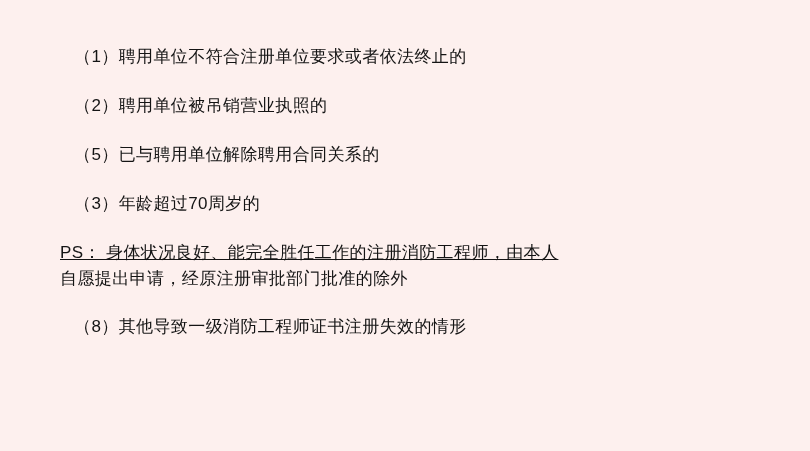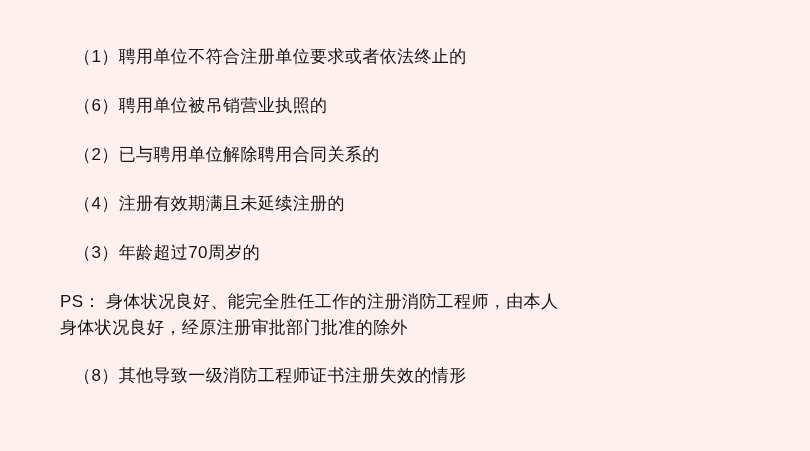--- a/index.html
+++ b/index.html
@@ -32,37 +32,37 @@
     padding-left: 14px;
     margin-bottom: 23px;
   }
   .note {
     margin-top: 2px;
     margin-bottom: 22px;
     padding-left: 0px;
   }
   .note .note-body {
     display: block;
+    text-decoration: underline;
   }
   .note .note-line2 {
     display: block;
     padding-left: 0px;
   }
 </style>
 </head>
 <body>
 
 <div class="page">
 
   <div class="line item">（1）聘用单位不符合注册单位要求或者依法终止的</div>
-  <div class="line item">（6）聘用单位被吊销营业执照的</div>
-  <div class="line item">（2）已与聘用单位解除聘用合同关系的</div>
-  <div class="line item">（4）注册有效期满且未延续注册的</div>
+  <div class="line item">（2）聘用单位被吊销营业执照的</div>
+  <div class="line item">（5）已与聘用单位解除聘用合同关系的</div>
   <div class="line item">（3）年龄超过70周岁的</div>
 
   <div class="note">
     <span class="line note-body">PS： 身体状况良好、能完全胜任工作的注册消防工程师，由本人</span>
-    <span class="line note-line2">身体状况良好，经原注册审批部门批准的除外</span>
+    <span class="line note-line2">自愿提出申请，经原注册审批部门批准的除外</span>
   </div>
 
   <div class="line item">（8）其他导致一级消防工程师证书注册失效的情形</div>
 
 </div>
 
 </body></html>

